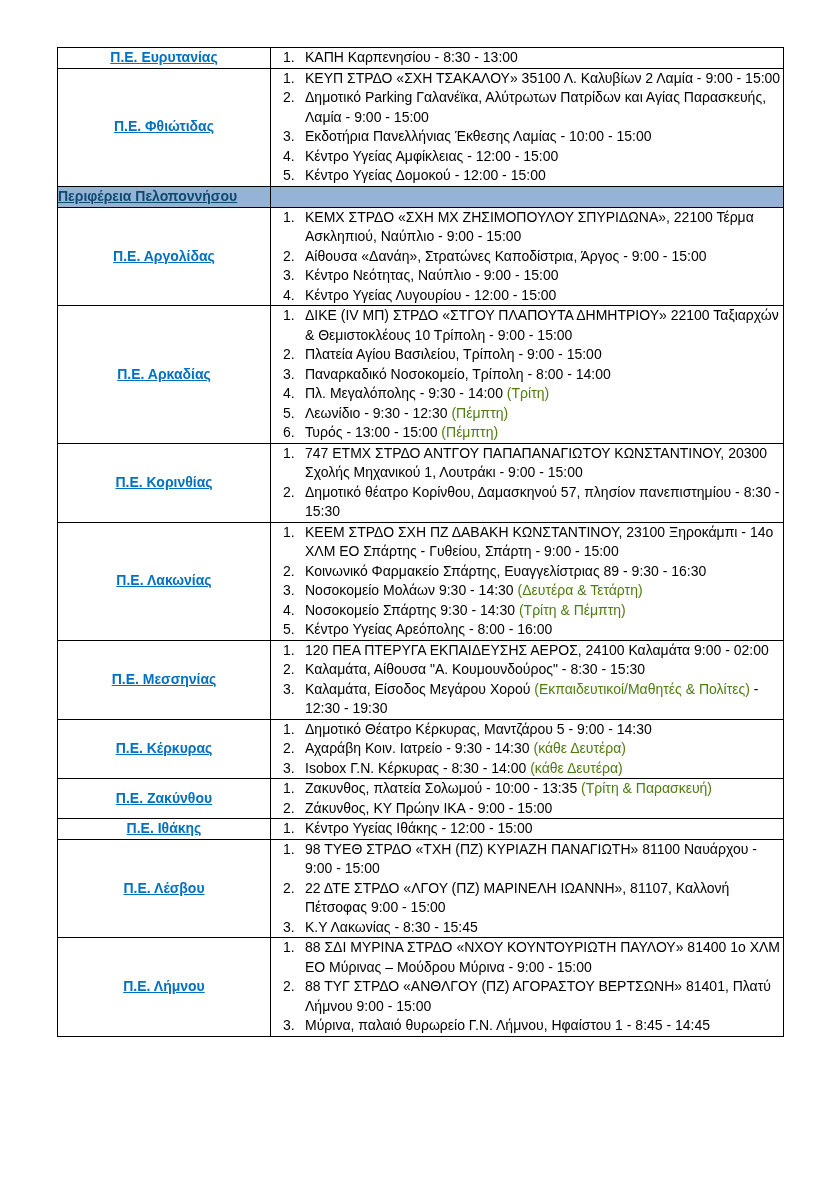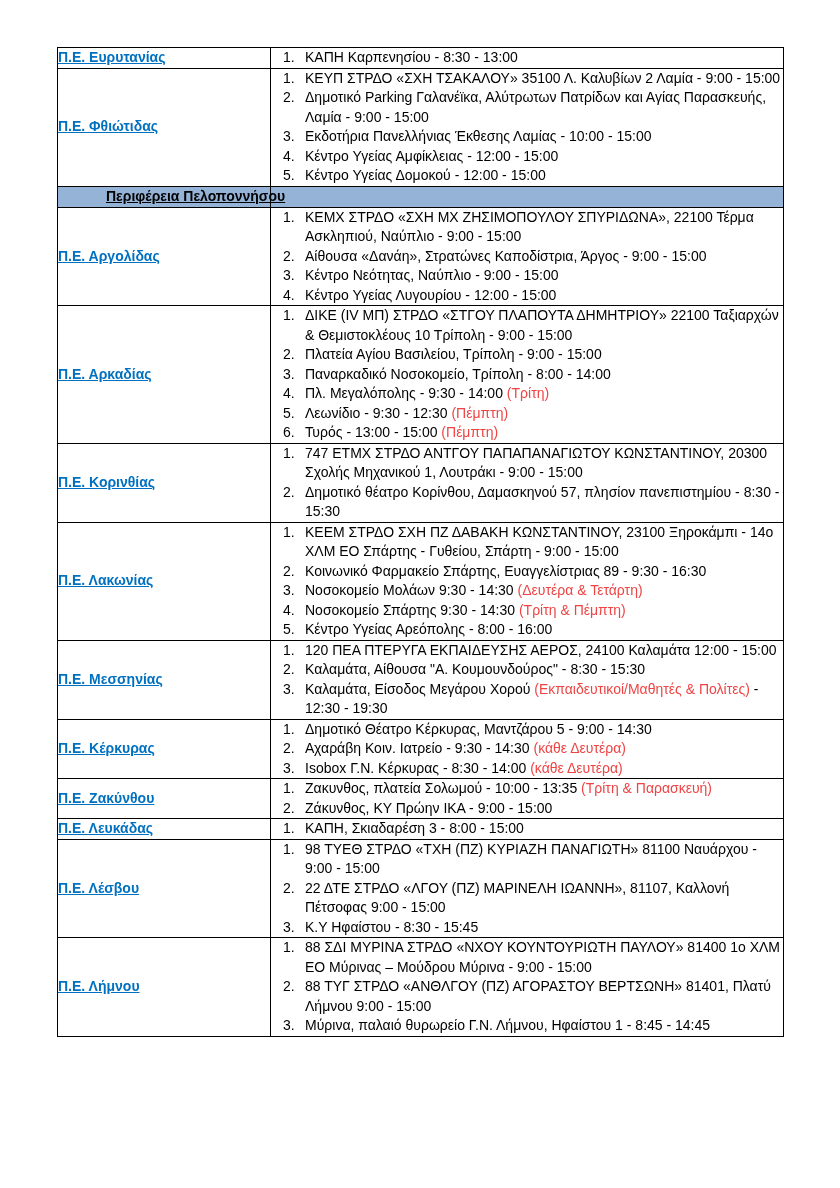--- a/index.html
+++ b/index.html
@@ -24,20 +24,21 @@
     border-collapse: collapse;
     table-layout: fixed;
     font-size: 14px;
     line-height: 19.5px;
   }
   table.regions-table td {
     border: 1px solid #000000;
     padding: 0;
   }
   .region-cell {
+    text-align: center;
     vertical-align: middle;
   }
   .region-link {
     color: #0070C0;
     font-weight: bold;
     text-decoration: underline;
     cursor: pointer;
     white-space: nowrap;
   }
   .items-cell {
@@ -52,35 +53,34 @@
     flex: none;
     width: 34px;
     padding-left: 12px;
     box-sizing: border-box;
   }
   .item-text {
     flex: 1;
     min-width: 0;
   }
   .seg.u { }
-  .seg.r { color: #ef4444; }
+  .seg.r { color: #4d7c0f; }
   .section-row td {
     background: #95B3D7;
     height: 20px;
   }
   .section-cell-left {
     padding-left: 5px;
     vertical-align: middle;
   }
   .section-label {
-    color: #000000;
+    color: #0c4a6e;
     font-weight: bold;
     text-decoration: underline;
     white-space: nowrap;
-    padding-left: 48px;
   }
 </style>
 </head>
 <body>
 
 <div class="page">
   <table class="regions-table">
     <colgroup>
       <col style="width:213px">
       <col style="width:513px">
@@ -210,21 +210,21 @@
               <span class="item-num">5.</span>
               <span class="item-text"><span class="seg">Κέντρο Υγείας Αρεόπολης - </span><span class="seg u">8:00 - 16:00</span></span>
             </div>
           </td>
         </tr>
         <tr>
           <td class="region-cell"><span class="region-link">Π.Ε. Μεσσηνίας</span></td>
           <td class="items-cell">
             <div class="item">
               <span class="item-num">1.</span>
-              <span class="item-text"><span class="seg">120 ΠΕΑ ΠΤΕΡΥΓΑ ΕΚΠΑΙΔΕΥΣΗΣ ΑΕΡΟΣ, 24100 Καλαμάτα 12:00 - 15:00</span></span>
+              <span class="item-text"><span class="seg">120 ΠΕΑ ΠΤΕΡΥΓΑ ΕΚΠΑΙΔΕΥΣΗΣ ΑΕΡΟΣ, 24100 Καλαμάτα 9:00 - 02:00</span></span>
             </div>
             <div class="item">
               <span class="item-num">2.</span>
               <span class="item-text"><span class="seg">Καλαμάτα, Αίθουσα "Α. Κουμουνδούρος" - </span><span class="seg u">8:30 - 15:30</span></span>
             </div>
             <div class="item">
               <span class="item-num">3.</span>
               <span class="item-text"><span class="seg">Καλαμάτα, Είσοδος Μεγάρου Χορού </span><span class="seg r">(Εκπαιδευτικοί/Μαθητές &amp; Πολίτες)</span><span class="seg"> - </span><span class="seg u">12:30 - 19:30</span></span>
             </div>
           </td>
@@ -253,42 +253,42 @@
               <span class="item-num">1.</span>
               <span class="item-text"><span class="seg">Ζακυνθος, πλατεία Σολωμού - </span><span class="seg u">10:00 - 13:35</span><span class="seg"> </span><span class="seg r">(Τρίτη &amp; Παρασκευή)</span></span>
             </div>
             <div class="item">
               <span class="item-num">2.</span>
               <span class="item-text"><span class="seg">Ζάκυνθος, ΚΥ Πρώην ΙΚΑ - </span><span class="seg u">9:00 - 15:00</span></span>
             </div>
           </td>
         </tr>
         <tr>
-          <td class="region-cell"><span class="region-link">Π.Ε. Λευκάδας</span></td>
-          <td class="items-cell">
-            <div class="item">
-              <span class="item-num">1.</span>
-              <span class="item-text"><span class="seg">ΚΑΠΗ, Σκιαδαρέση 3 - </span><span class="seg u">8:00 - 15:00</span></span>
+          <td class="region-cell"><span class="region-link">Π.Ε. Ιθάκης</span></td>
+          <td class="items-cell">
+            <div class="item">
+              <span class="item-num">1.</span>
+              <span class="item-text"><span class="seg">Κέντρο Υγείας Ιθάκης - </span><span class="seg u">12:00 - 15:00</span></span>
             </div>
           </td>
         </tr>
         <tr>
           <td class="region-cell"><span class="region-link">Π.Ε. Λέσβου</span></td>
           <td class="items-cell">
             <div class="item">
               <span class="item-num">1.</span>
               <span class="item-text"><span class="seg">98 ΤΥΕΘ ΣΤΡΔΟ «ΤΧΗ (ΠΖ) ΚΥΡΙΑΖΗ ΠΑΝΑΓΙΩΤΗ» 81100 Ναυάρχου - </span><span class="seg u">9:00 - 15:00</span></span>
             </div>
             <div class="item">
               <span class="item-num">2.</span>
               <span class="item-text"><span class="seg">22 ΔΤΕ ΣΤΡΔΟ «ΛΓΟΥ (ΠΖ) ΜΑΡΙΝΕΛΗ ΙΩΑΝΝΗ», 81107, Καλλονή Πέτσοφας </span><span class="seg u">9:00 - 15:00</span></span>
             </div>
             <div class="item">
               <span class="item-num">3.</span>
-              <span class="item-text"><span class="seg">Κ.Υ Ηφαίστου - </span><span class="seg u">8:30 - 15:45</span></span>
+              <span class="item-text"><span class="seg">Κ.Υ Λακωνίας - </span><span class="seg u">8:30 - 15:45</span></span>
             </div>
           </td>
         </tr>
         <tr>
           <td class="region-cell"><span class="region-link">Π.Ε. Λήμνου</span></td>
           <td class="items-cell">
             <div class="item">
               <span class="item-num">1.</span>
               <span class="item-text"><span class="seg">88 ΣΔΙ ΜΥΡΙΝΑ ΣΤΡΔΟ «ΝΧΟΥ ΚΟΥΝΤΟΥΡΙΩΤΗ ΠΑΥΛΟΥ» 81400 1ο ΧΛΜ ΕΟ Μύρινας – Μούδρου Μύρινα - </span><span class="seg u">9:00 - 15:00</span></span>
             </div>

